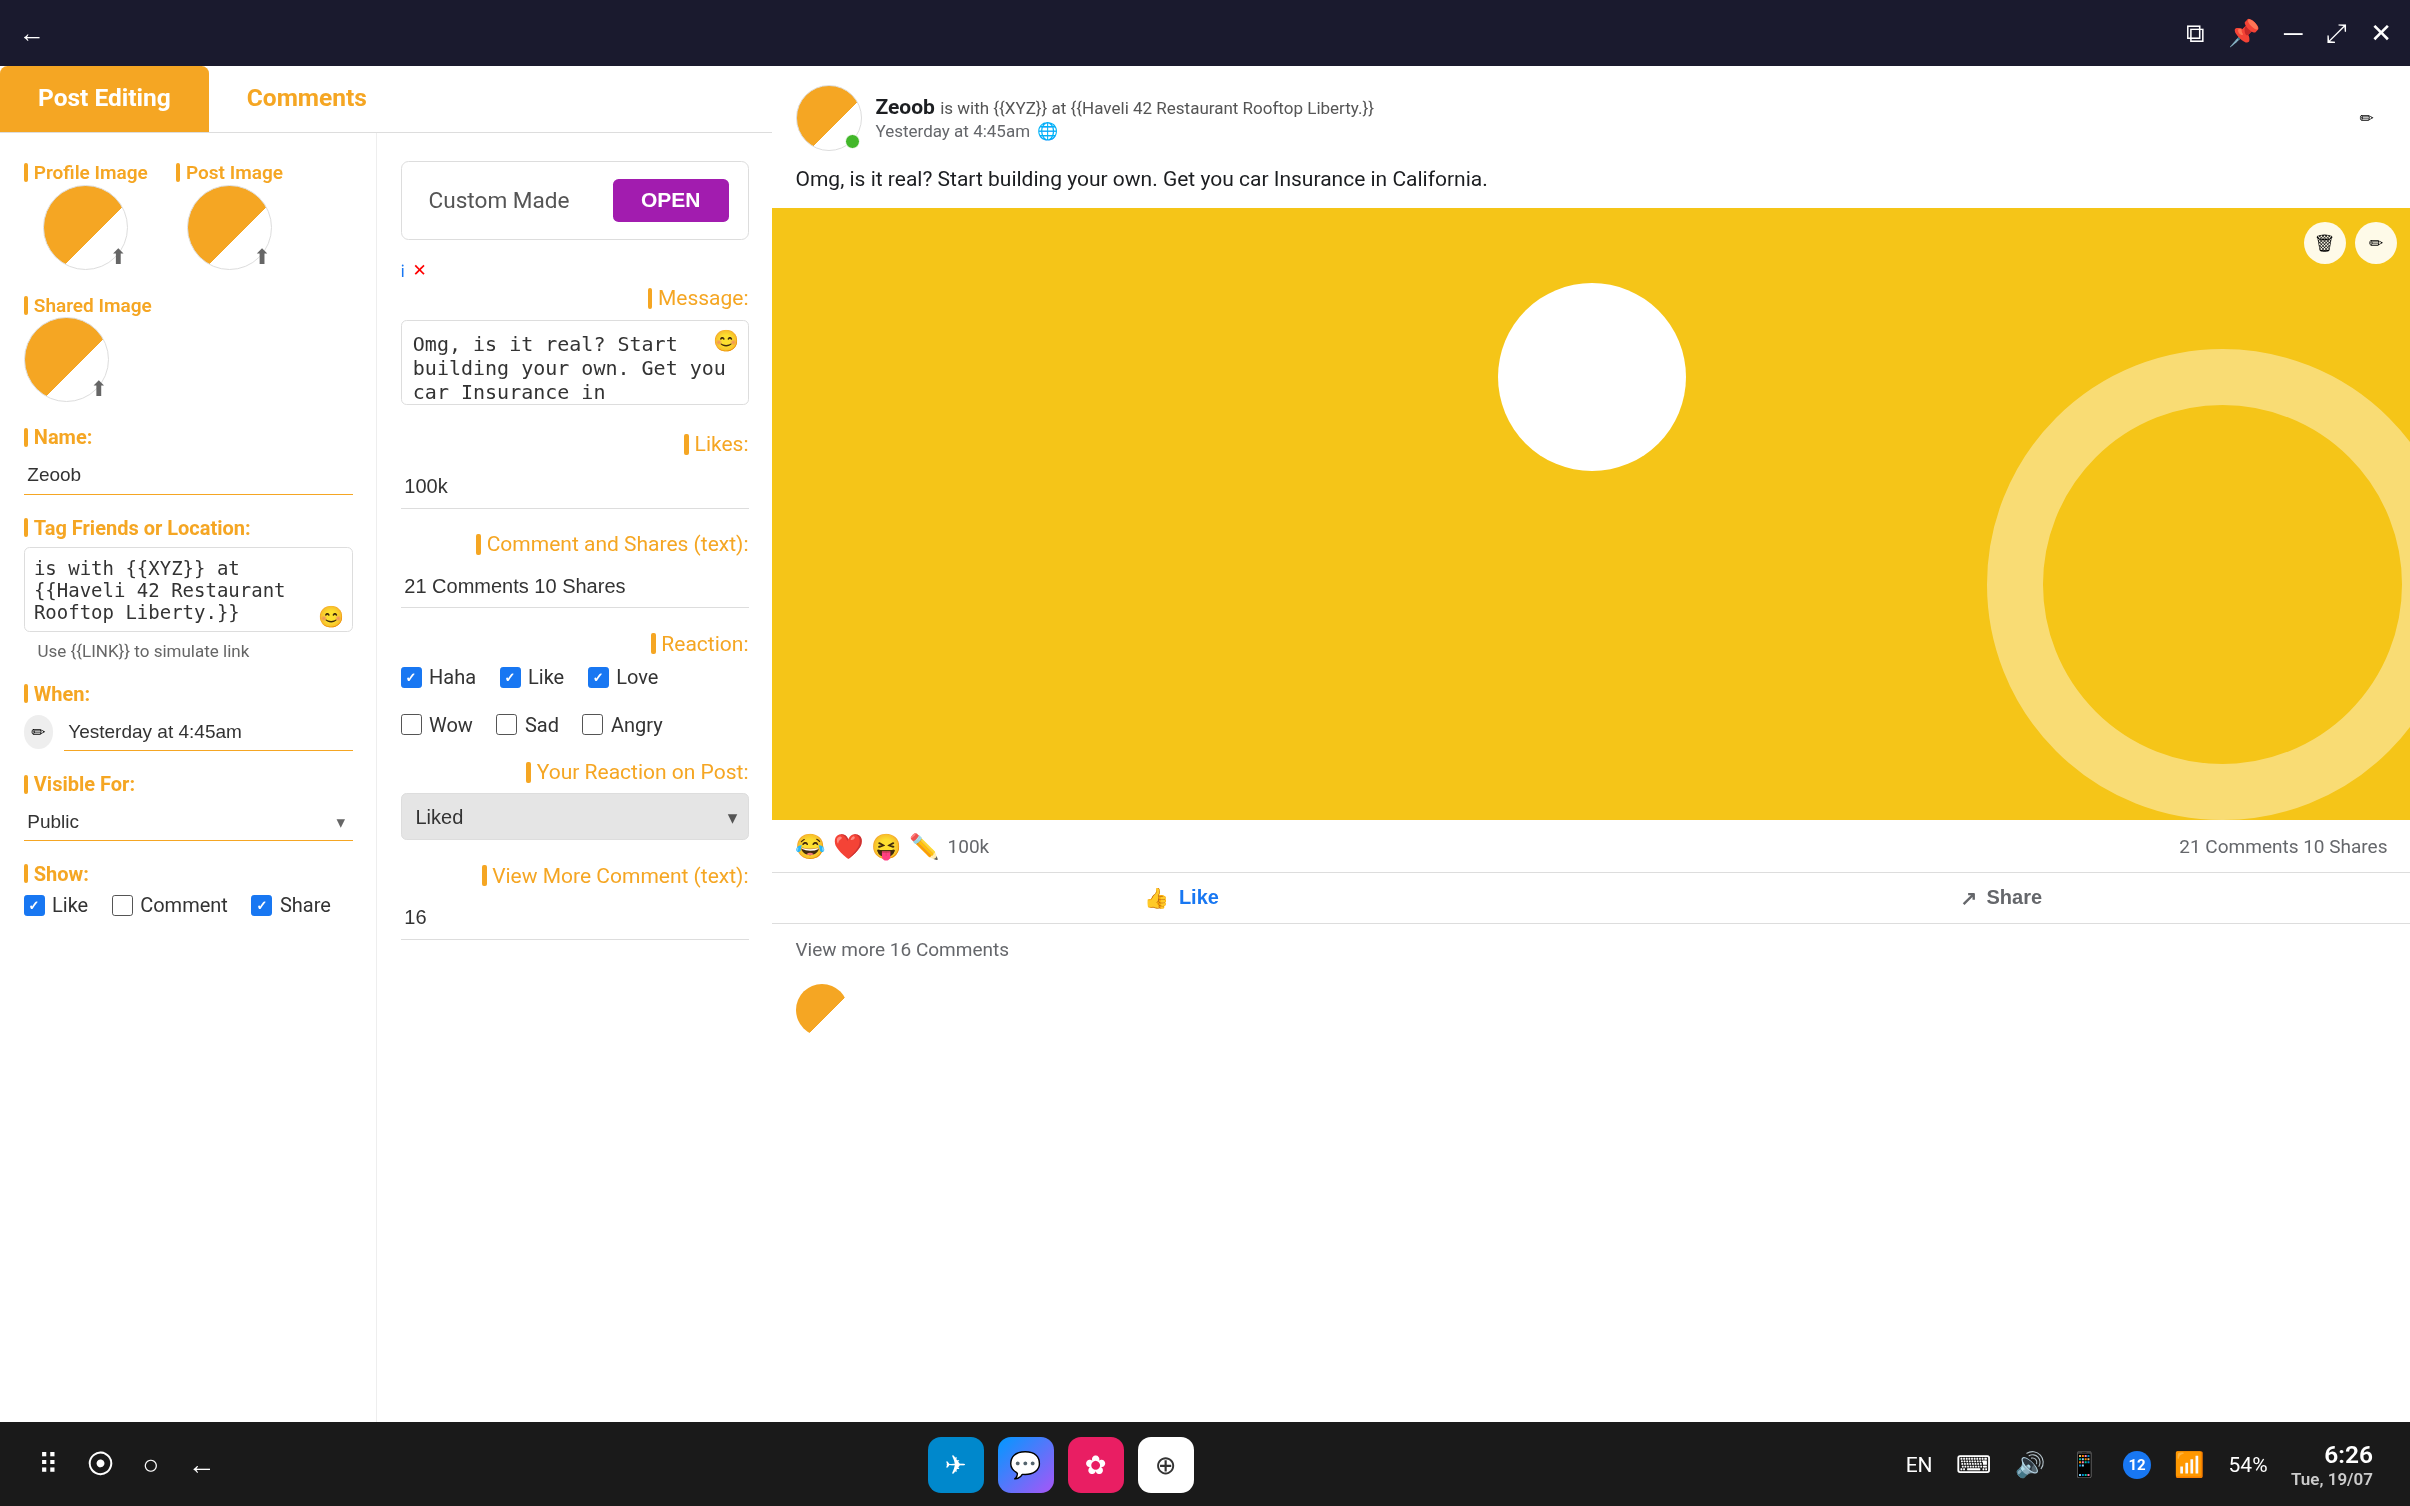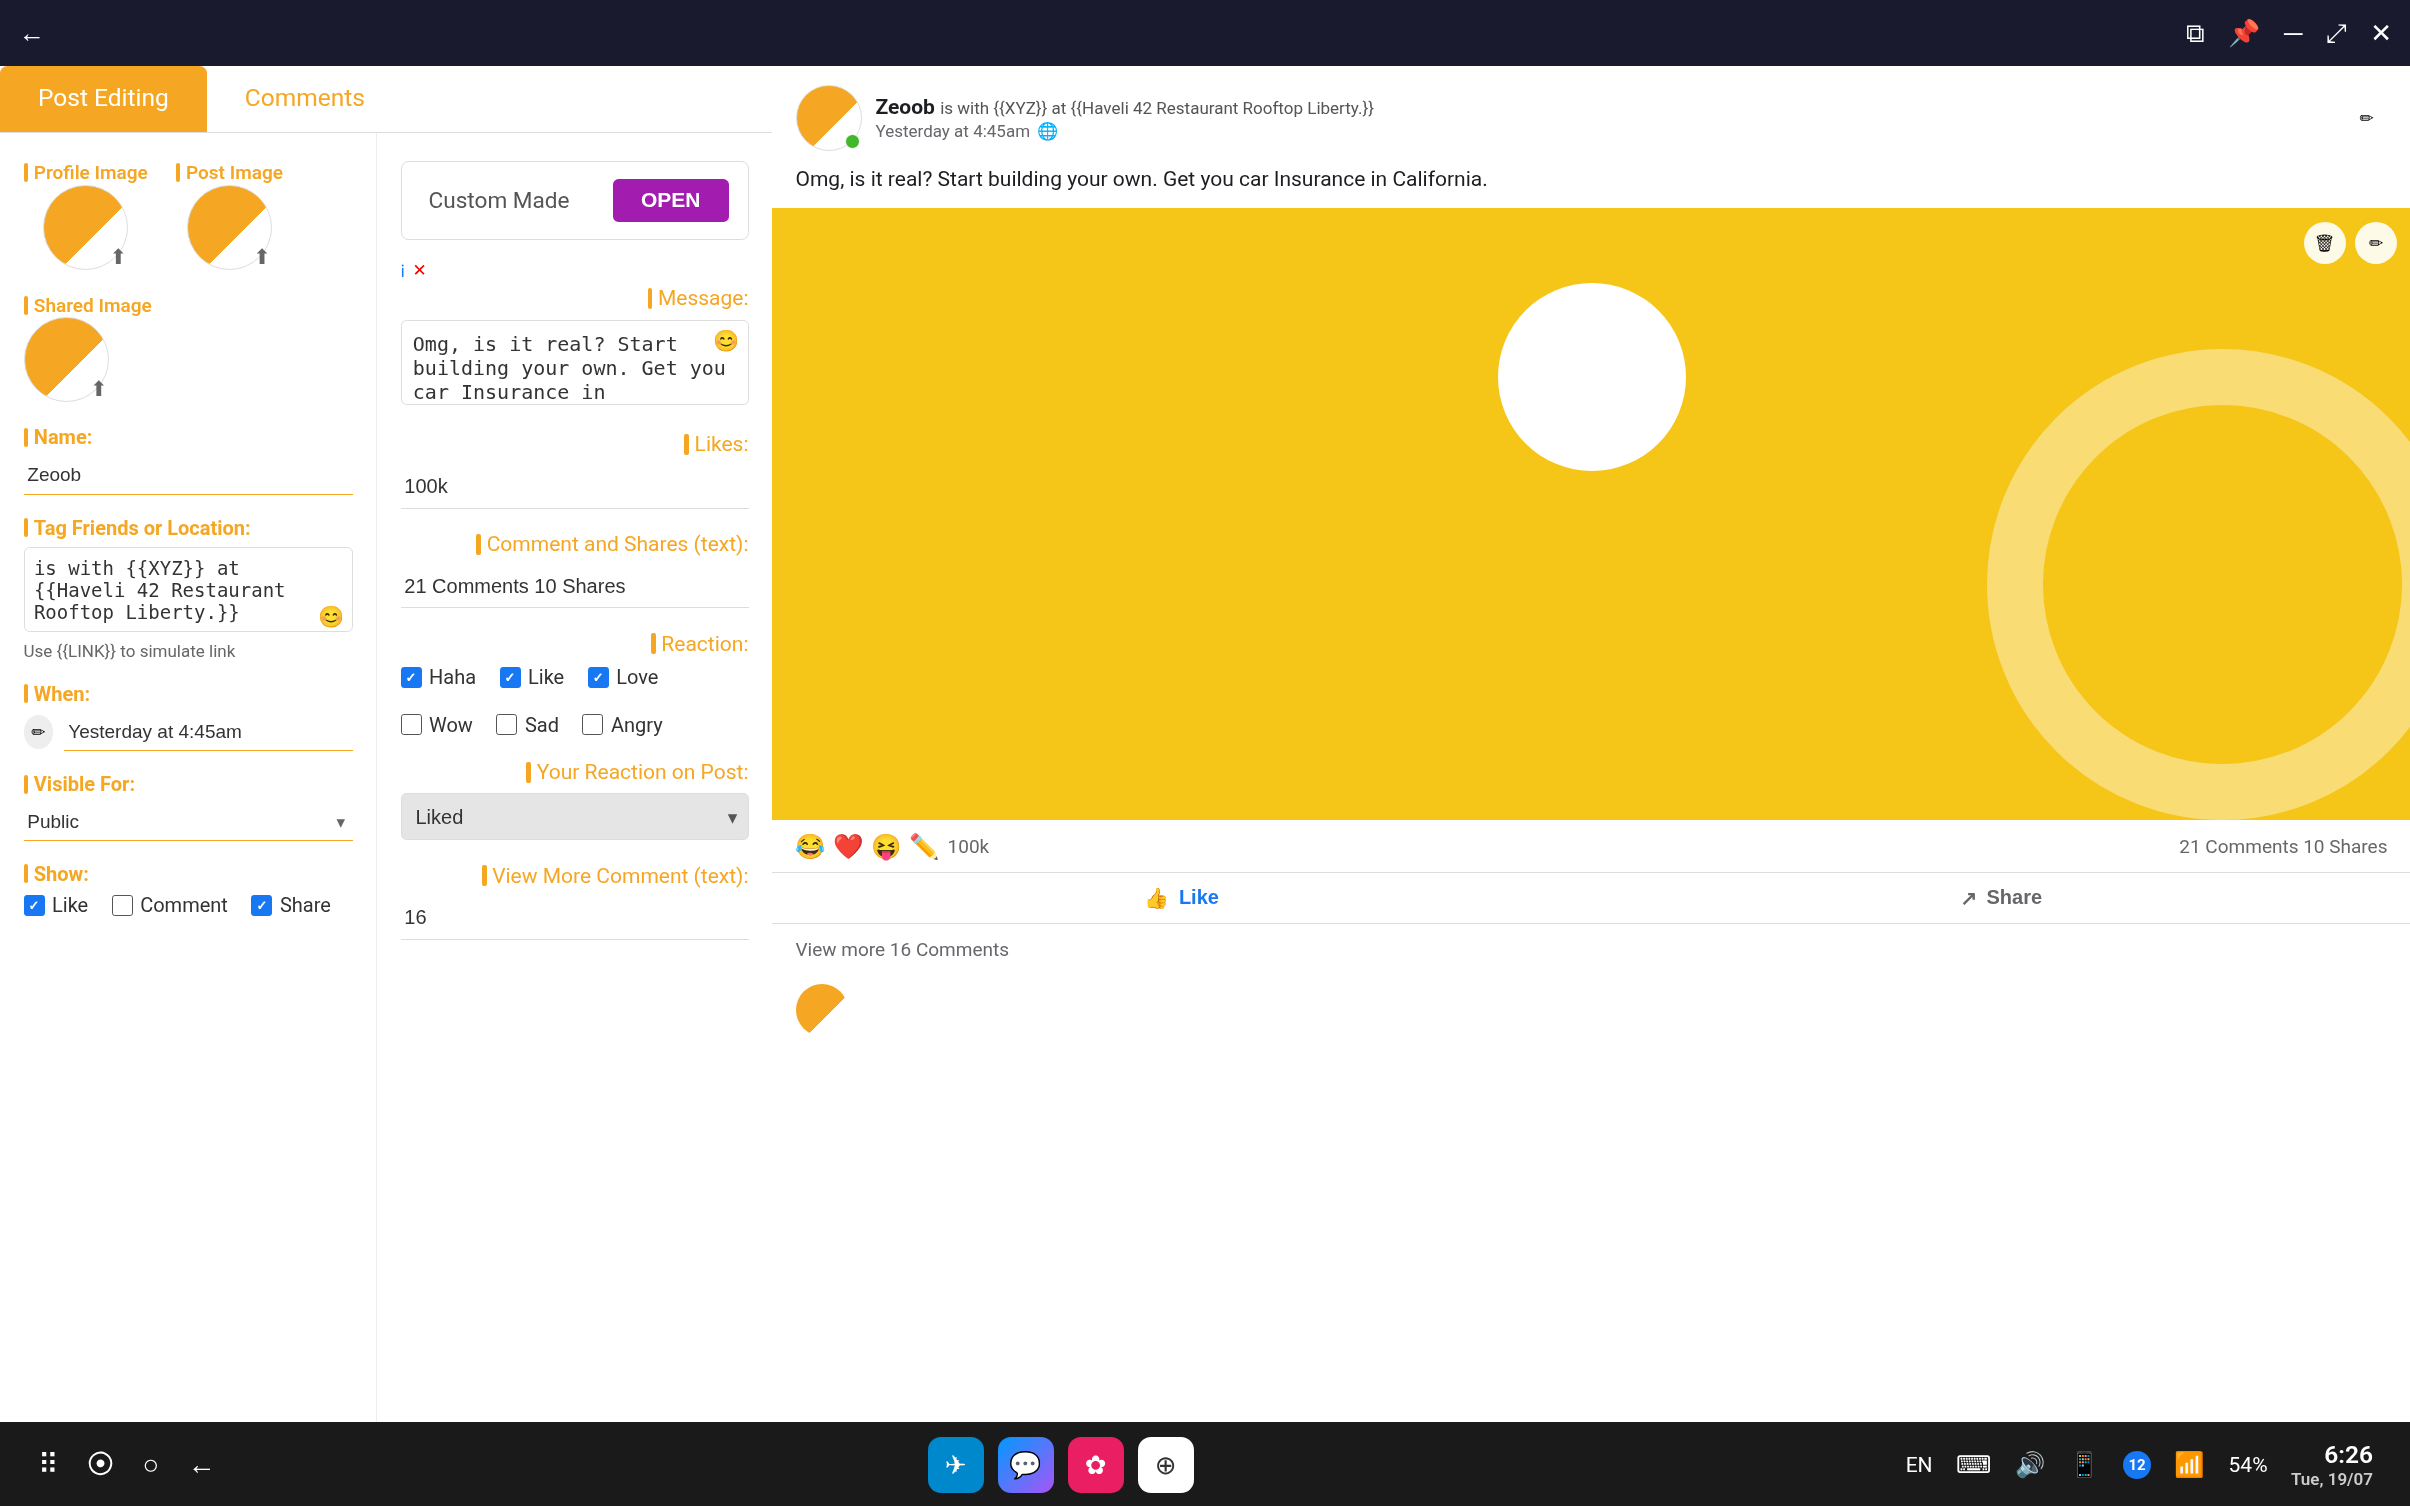--- a/index.html
+++ b/index.html
@@ -47,21 +47,21 @@
     
     .tabs {
       display: flex;
       background: #fff;
       border-bottom: 0.9px solid #ddd;
       flex-shrink: 0;
     }
     .tab {
       padding: 17px 38px;
       font-size: 24.5px;
-      font-weight: 400;
+      font-weight: 700;
       cursor: pointer;
       border-bottom: 3.8px solid transparent;
     }
     .tab.active {
       background: #f5a623;
       color: #fff;
       border-radius: 7.5px 7.5px 0 0;
     }
     .tab.inactive {
       color: #f5a623;
@@ -196,20 +196,21 @@
       right: 7.5px;
       bottom: 7.5px;
       font-size: 21px;
       cursor: pointer;
     }
 
     .link-hint {
       font-size: 17px;
       color: #666;
       margin-top: 4.7px;
+      margin-left: 14px;
     }
 
     
     .radio-group {
       display: flex;
       gap: 28px;
       align-items: center;
     }
     .radio-label {
       display: flex;

